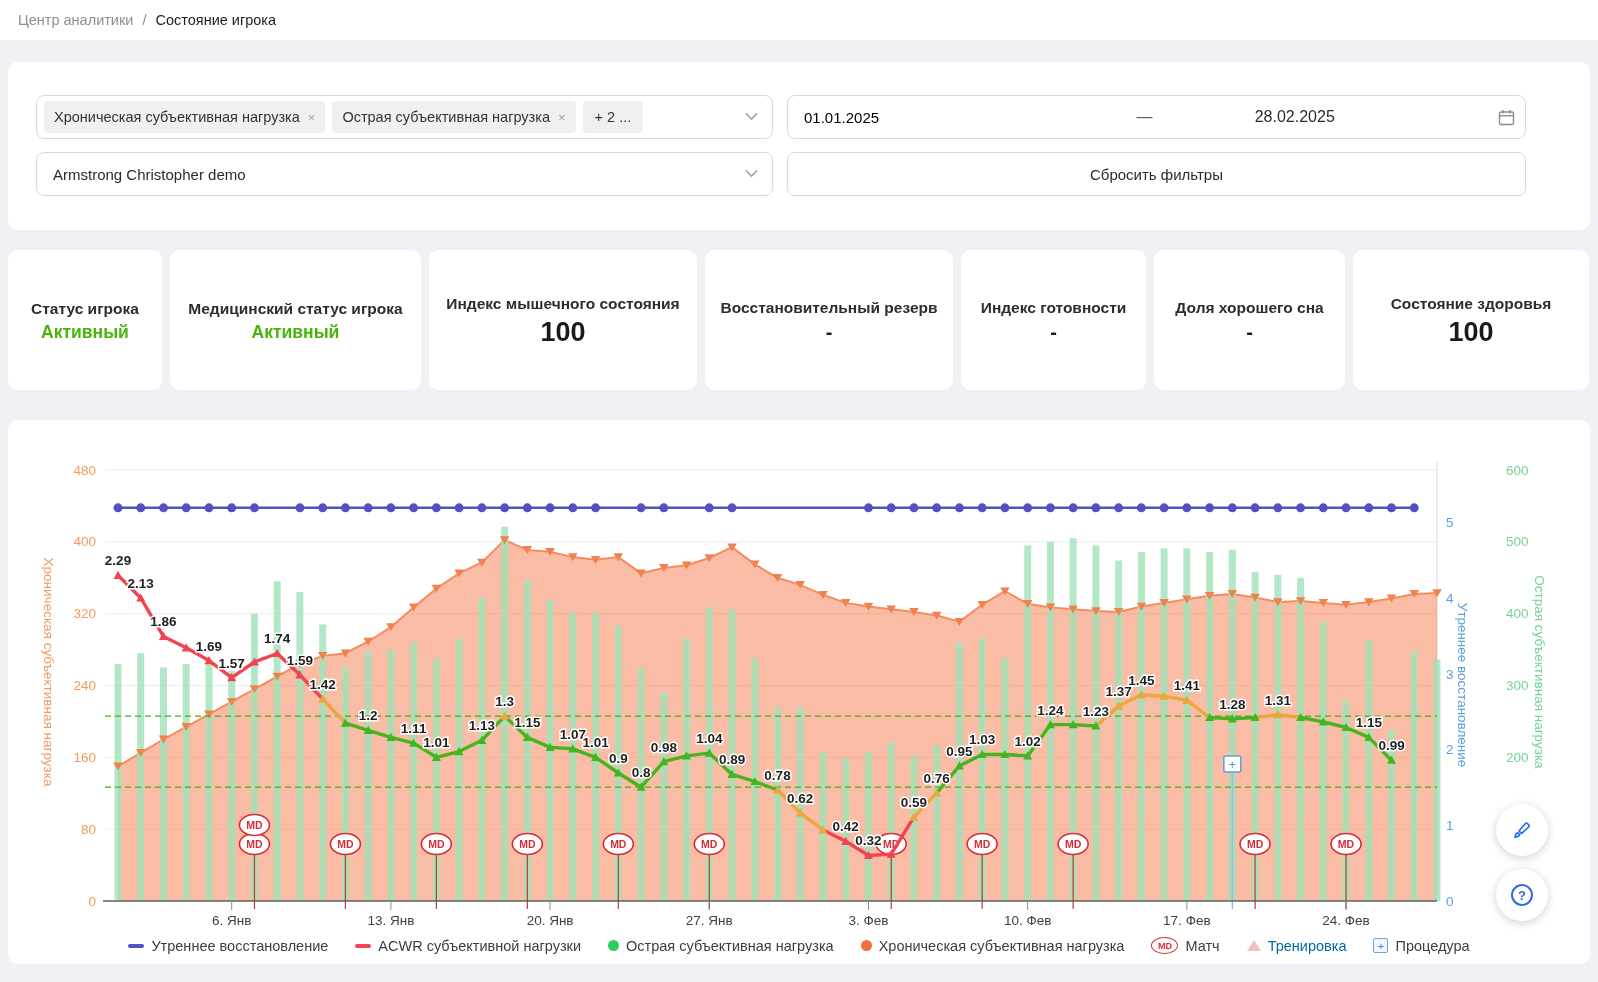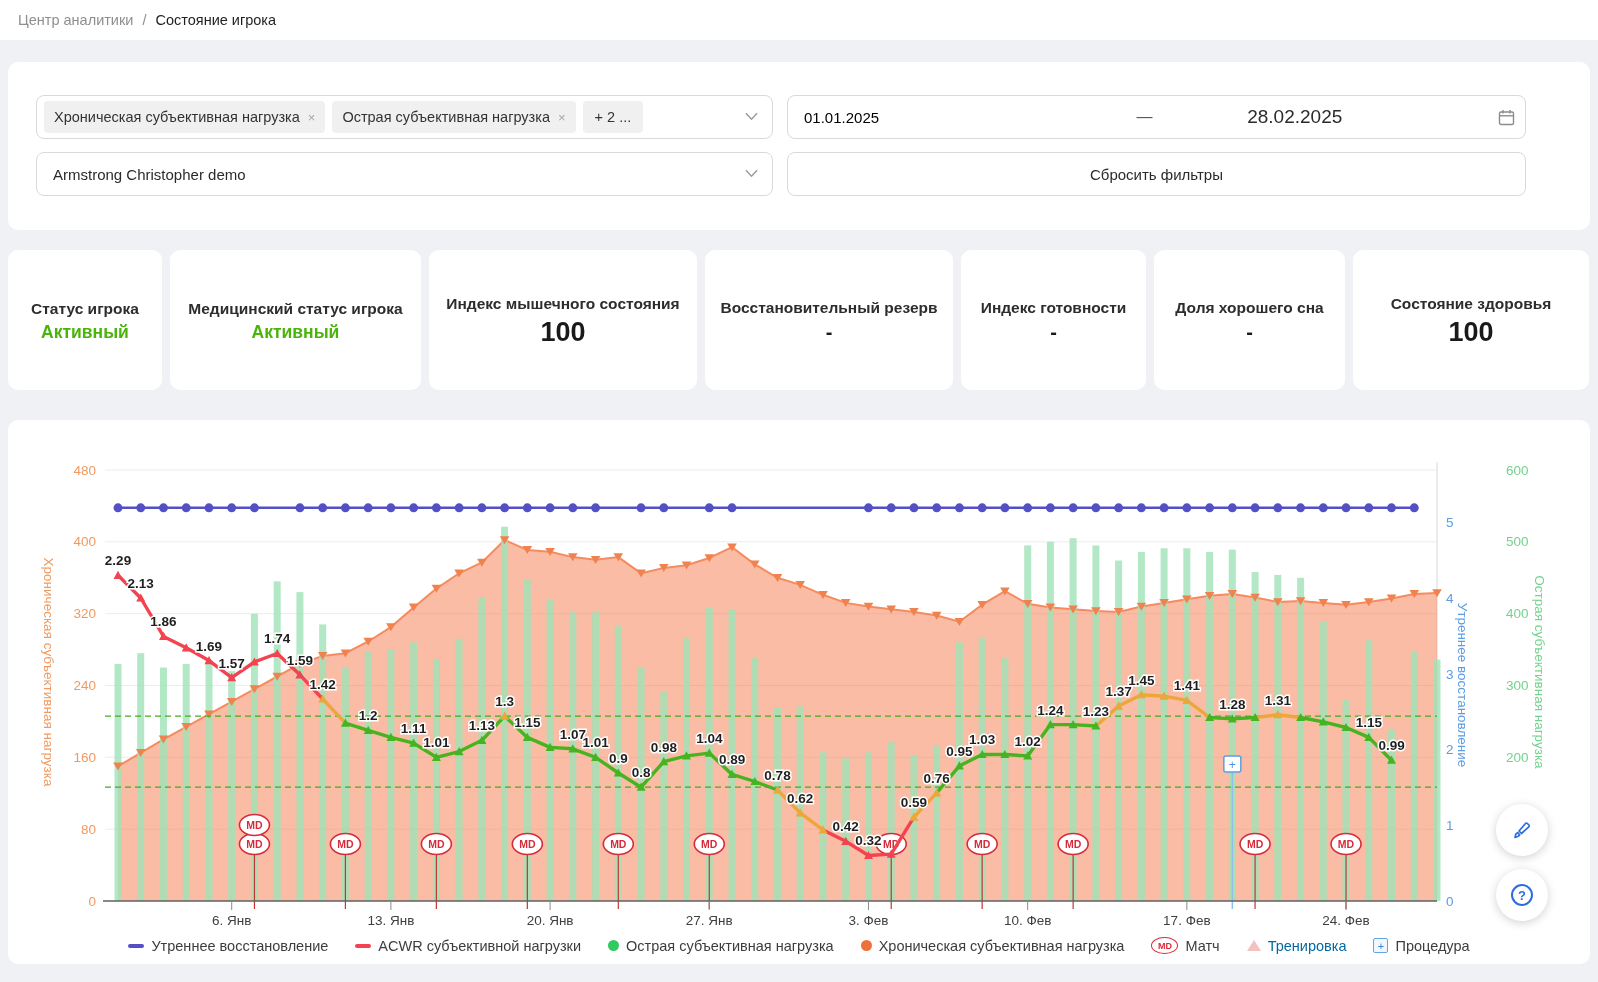--- a/index.html
+++ b/index.html
@@ -18,21 +18,21 @@
   .f-metrics { left:28px; top:33px; width:737px; padding:0 34px 0 7px; gap:7px; }
   .f-dates   { left:779px; top:33px; width:739px; display:grid; grid-template-columns:1fr auto 1fr 30px; align-items:center; padding:0 10px 0 16px; }
   .f-player  { left:28px; top:90px; width:737px; padding:0 34px 0 16px; font-size:15px; color:#2b2b2b; }
   .f-reset   { left:779px; top:90px; width:739px; justify-content:center; font-size:15px; color:#2b2b2b; cursor:pointer; }
   .chip { background:#f0f0f0; border-radius:4px; height:32px; display:flex; align-items:center; padding:0 10px; font-size:14.5px; color:#333; gap:8px; white-space:nowrap; }
   .chip-x { color:#a6a6a6; font-size:13px; cursor:pointer; }
   .chip-more { background:#f0f0f0; border-radius:4px; height:32px; display:flex; align-items:center; padding:0 12px; font-size:14.5px; color:#333; }
   .chevron { position:absolute; right:14px; top:16px; width:13px; height:9px; }
   .date-sep { color:#555; text-align:center; padding:0 8px; }
   .date-start { font-size:15px; color:#000000; }
-  .date-end { font-size:19px; color:#2b2b2b; text-align:center; padding-right:56px; }
+  .date-end { font-size:16px; color:#2b2b2b; text-align:center; padding-right:56px; }
   .cal-icon { justify-self:end; }
 
   .stat-row { position:absolute; left:8px; top:250px; width:1582px; height:140px; display:flex; gap:8px; }
   .stat-card { background:#fff; border-radius:10px; display:flex; flex-direction:column; align-items:center; justify-content:center; padding:0 8px; }
   .stat-title { font-weight:bold; font-size:15.5px; color:#2d2d2d; text-align:center; line-height:1.55; }
   .stat-value-green { color:#49b40a; font-weight:bold; font-size:17.5px; }
   .stat-value-num { color:#1a1a1a; font-weight:bold; font-size:27px; }
   .stat-value-dash { color:#1a1a1a; font-weight:bold; font-size:20px; }
 
   .chart-card { position:absolute; left:8px; top:420px; width:1582px; height:544px; background:#fff; border-radius:10px; }

